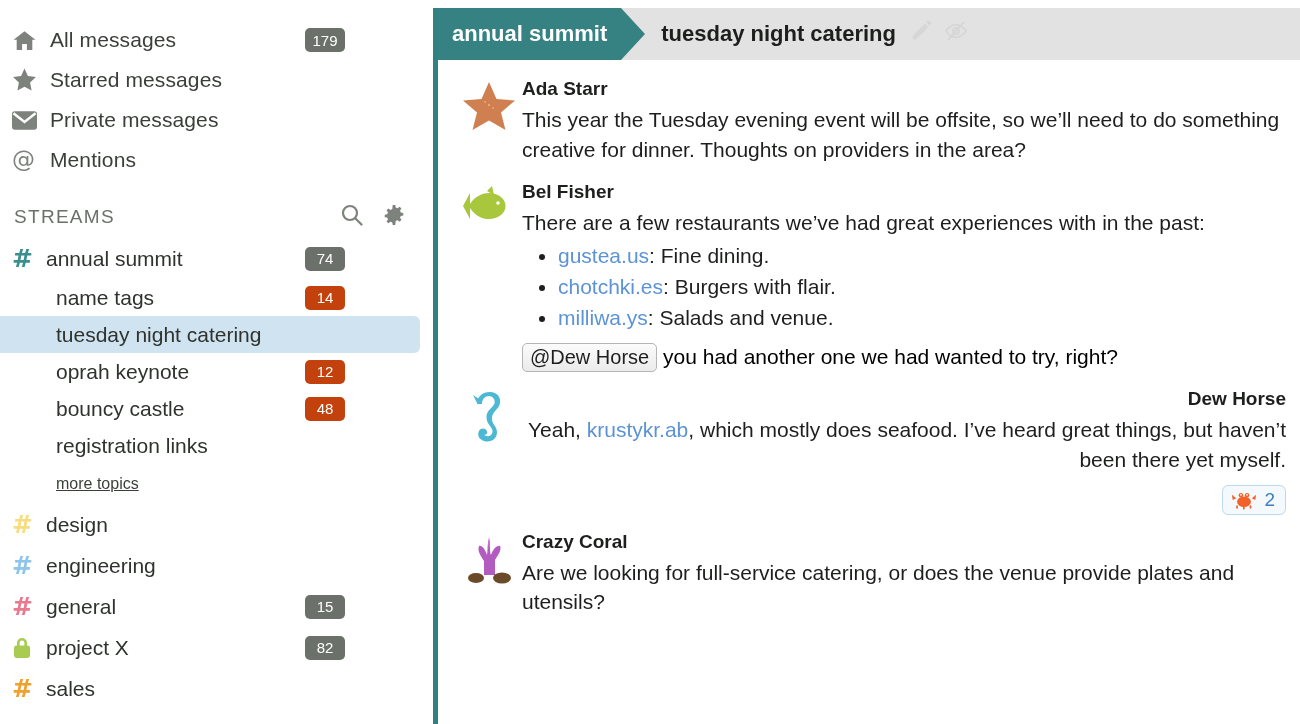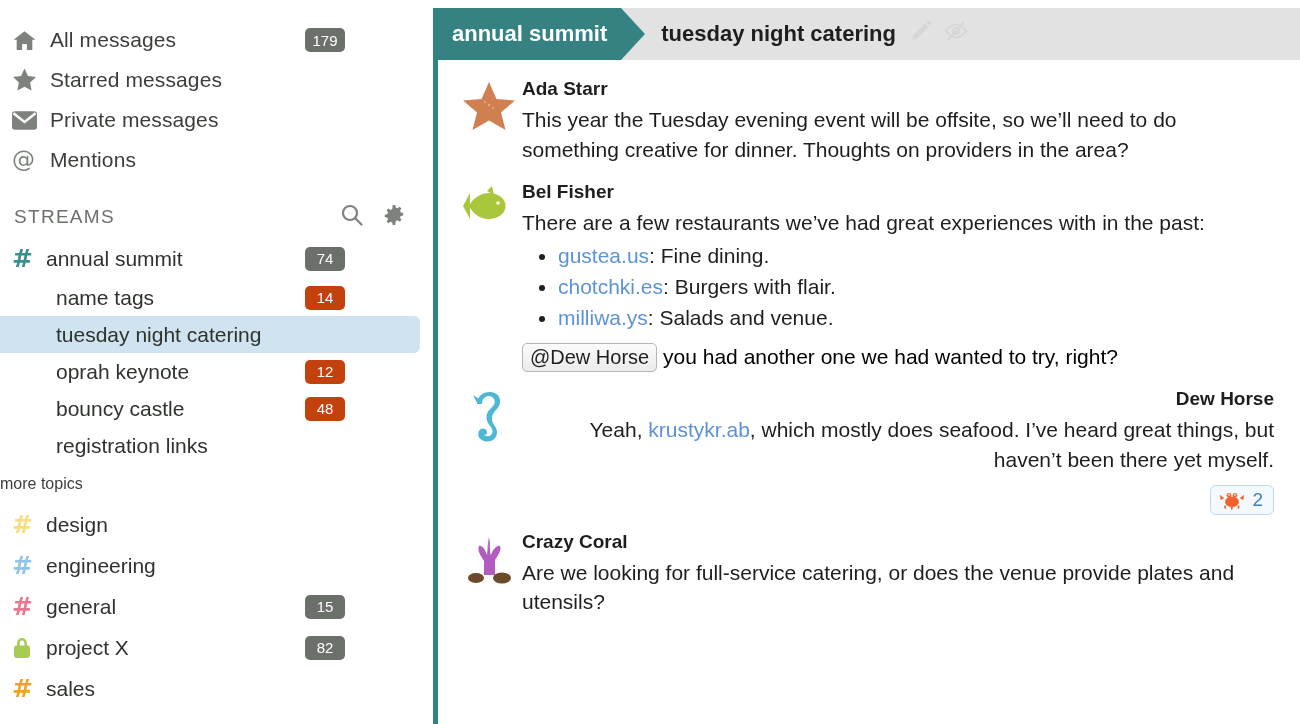--- a/index.html
+++ b/index.html
@@ -102,23 +102,23 @@
     position: relative;
   }
   .topic-row.selected {
     background: #cfe4f0;
     border-top-right-radius: 6px;
     border-bottom-right-radius: 6px;
     width: 420px;
   }
   .topic-name { font-size: 21px; color: #2f332e; }
   .more-topics {
-    height: 40px;
-    display: flex; align-items: center;
-    font-size: 16px; color: #3b3f3a;
+    padding-left: 56px; height: 40px;
+    display: flex; align-items: center;
+    font-size: 16px; color: #3b3f3a; text-decoration: underline;
   }
 
   
   #pane {
     flex: 1 1 auto;
     height: 724px;
     position: relative;
     border-left: 5px solid #2e8282;
     background: #ffffff;
   }
@@ -162,21 +162,21 @@
 
   .msg {
     display: flex;
     padding: 6px 0 0 18px;
   }
   .avatar {
     width: 66px; flex: 0 0 66px;
     display: flex; justify-content: center;
     padding-top: 4px;
   }
-  .msg-body { flex: 1 1 auto; padding-right: 26px; }
+  .msg-body { flex: 1 1 auto; padding-right: 14px; }
   .sender {
     font-size: 19px; font-weight: bold; color: #1d1f1d;
     margin-bottom: 5px; margin-top: 2px;
   }
   .msg-text {
     font-size: 21px; color: #1d1f1d;
     line-height: 1.42;
   }
   .msg-text a, .link {
     color: #5c93d6; text-decoration: none;

